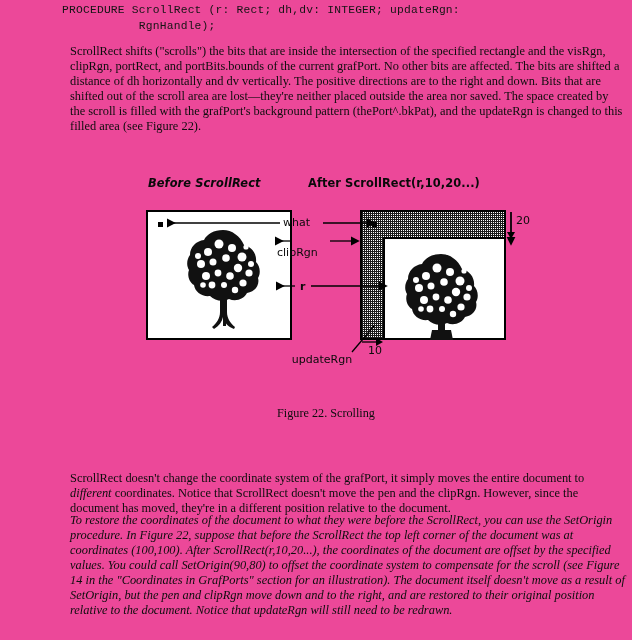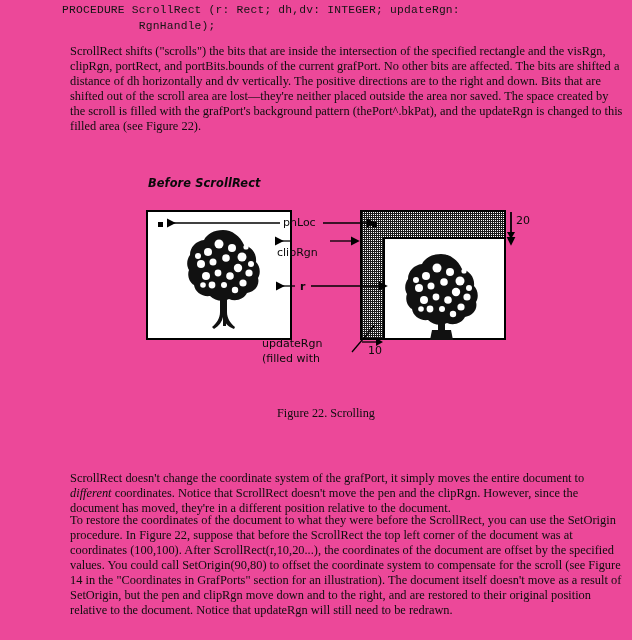--- a/index.html
+++ b/index.html
@@ -42,21 +42,21 @@
     font-family: "Liberation Serif", serif;
     font-size: 12.4px;
     line-height: 15.05px;
     text-align: left;
     color: #0d0d0d;
   }
   .para .it { font-style: italic; }
 
   #para-intro { left: 70px; top: 44px;  width: 556px; }
   #para-after1 { left: 70px; top: 455px; width: 558px; margin-top: 16px; }
-  #para-after2 { left: 70px; top: 513px; width: 560px; }
+  #para-after2 { left: 70px; top: 513px; width: 560px; font-style: italic; }
 
   
   .figure {
     position: absolute;
     left: 0px;
     top: 176px;
     width: 632px;
     height: 250px;
   }
   .fig-heading {
@@ -140,23 +140,23 @@
   }
   #label-pnloc   { left: 283px; top: 40px; }
   #label-clipRgn { left: 277px; top: 70px; }
   #label-r       { left: 300px; top: 104px; font-weight: bold; }
   #label-20      { left: 516px; top: 38px; }
   #label-10      { left: 368px; top: 168px; }
 
   .label-updateRgn {
     position: absolute;
     left: 262px;
-    top: 160px;
+    top: 176px;
     width: 120px;
-    text-align: left;
+    text-align: center;
     font-family: "DejaVu Sans", "Liberation Sans", sans-serif;
     font-size: 11px;
     line-height: 15px;
     color: #0a0a0a;
   }
 
   
   .fig-svg {
     position: absolute;
     left: 0; top: 0;
@@ -176,20 +176,21 @@
 
   <div class="code-block">PROCEDURE ScrollRect (r: Rect; dh,dv: INTEGER; updateRgn:
            RgnHandle);</div>
 
   <div class="para" id="para-intro">ScrollRect shifts ("scrolls") the bits that are inside the intersection of the specified rectangle and the visRgn, clipRgn, portRect, and portBits.bounds of the current grafPort.  No other bits are affected.  The bits are shifted a distance of dh horizontally and dv vertically.  The positive directions are to the right and down.  Bits that are shifted out of the scroll area are lost—they're neither placed outside the area nor saved.  The space created by the scroll is filled with the grafPort's background pattern (thePort^.bkPat), and the updateRgn is changed to this filled area (see Figure 22).</div>
 
   <div class="figure">
 
     <div class="fig-heading" id="heading-before">Before ScrollRect</div>
 
+    <div class="fig-heading" id="heading-after">After ScrollRect(r,10,20...)</div>
 
     <div class="port-box" id="box-before"></div>
     <div class="pen-dot" id="pen-before"></div>
 
     <div class="port-box" id="box-after"></div>
     <div class="dither dither-top"></div>
     <div class="dither dither-left"></div>
     <div class="inner-edge-h"></div>
     <div class="inner-edge-v"></div>
     <div class="pen-dot" id="pen-after"></div>
@@ -283,33 +284,32 @@
         <path d="M511,36 L511,58"></path>
         <path d="M507,56 L511,63 L515,56 Z" fill="#000" stroke="none"></path>
 
         <path d="M362,166 L378,166"></path>
         <path d="M376,162 L383,166 L376,170 Z" fill="#000" stroke="none"></path>
 
         <line x1="352" y1="176" x2="374" y2="150"></line>
       </g>
     </svg>
 
-    <div class="fig-label" id="label-pnloc">pnLoc</div>
+    <div class="fig-label" id="label-pnloc">what</div>
 
     <div class="fig-label" id="label-clipRgn">clipRgn</div>
 
     <div class="fig-label" id="label-r">r</div>
 
     <div class="fig-label" id="label-20">20</div>
 
     <div class="fig-label" id="label-10">10</div>
 
     <div class="label-updateRgn">
       <div>updateRgn</div>
-      <div>(filled with</div>
     </div>
 
     <div class="fig-caption">Figure 22.  Scrolling</div>
   </div>
 
   <div class="para" id="para-after1">
     <span>ScrollRect doesn't change the coordinate system of the grafPort, it simply moves the entire document to </span><span class="it">different</span><span> coordinates.  Notice that ScrollRect doesn't move the pen and the clipRgn.  However, since the document has moved, they're in a different position relative to the document.</span>
   </div>
 
   <div class="para" id="para-after2">To restore the coordinates of the document to what they were before the ScrollRect, you can use the SetOrigin procedure.  In Figure 22, suppose that before the ScrollRect the top left corner of the document was at coordinates (100,100).  After ScrollRect(r,10,20...), the coordinates of the document are offset by the specified values.  You could call SetOrigin(90,80) to offset the coordinate system to compensate for the scroll (see Figure 14 in the "Coordinates in GrafPorts" section for an illustration).  The document itself doesn't move as a result of SetOrigin, but the pen and clipRgn move down and to the right, and are restored to their original position relative to the document.  Notice that updateRgn will still need to be redrawn.</div>

